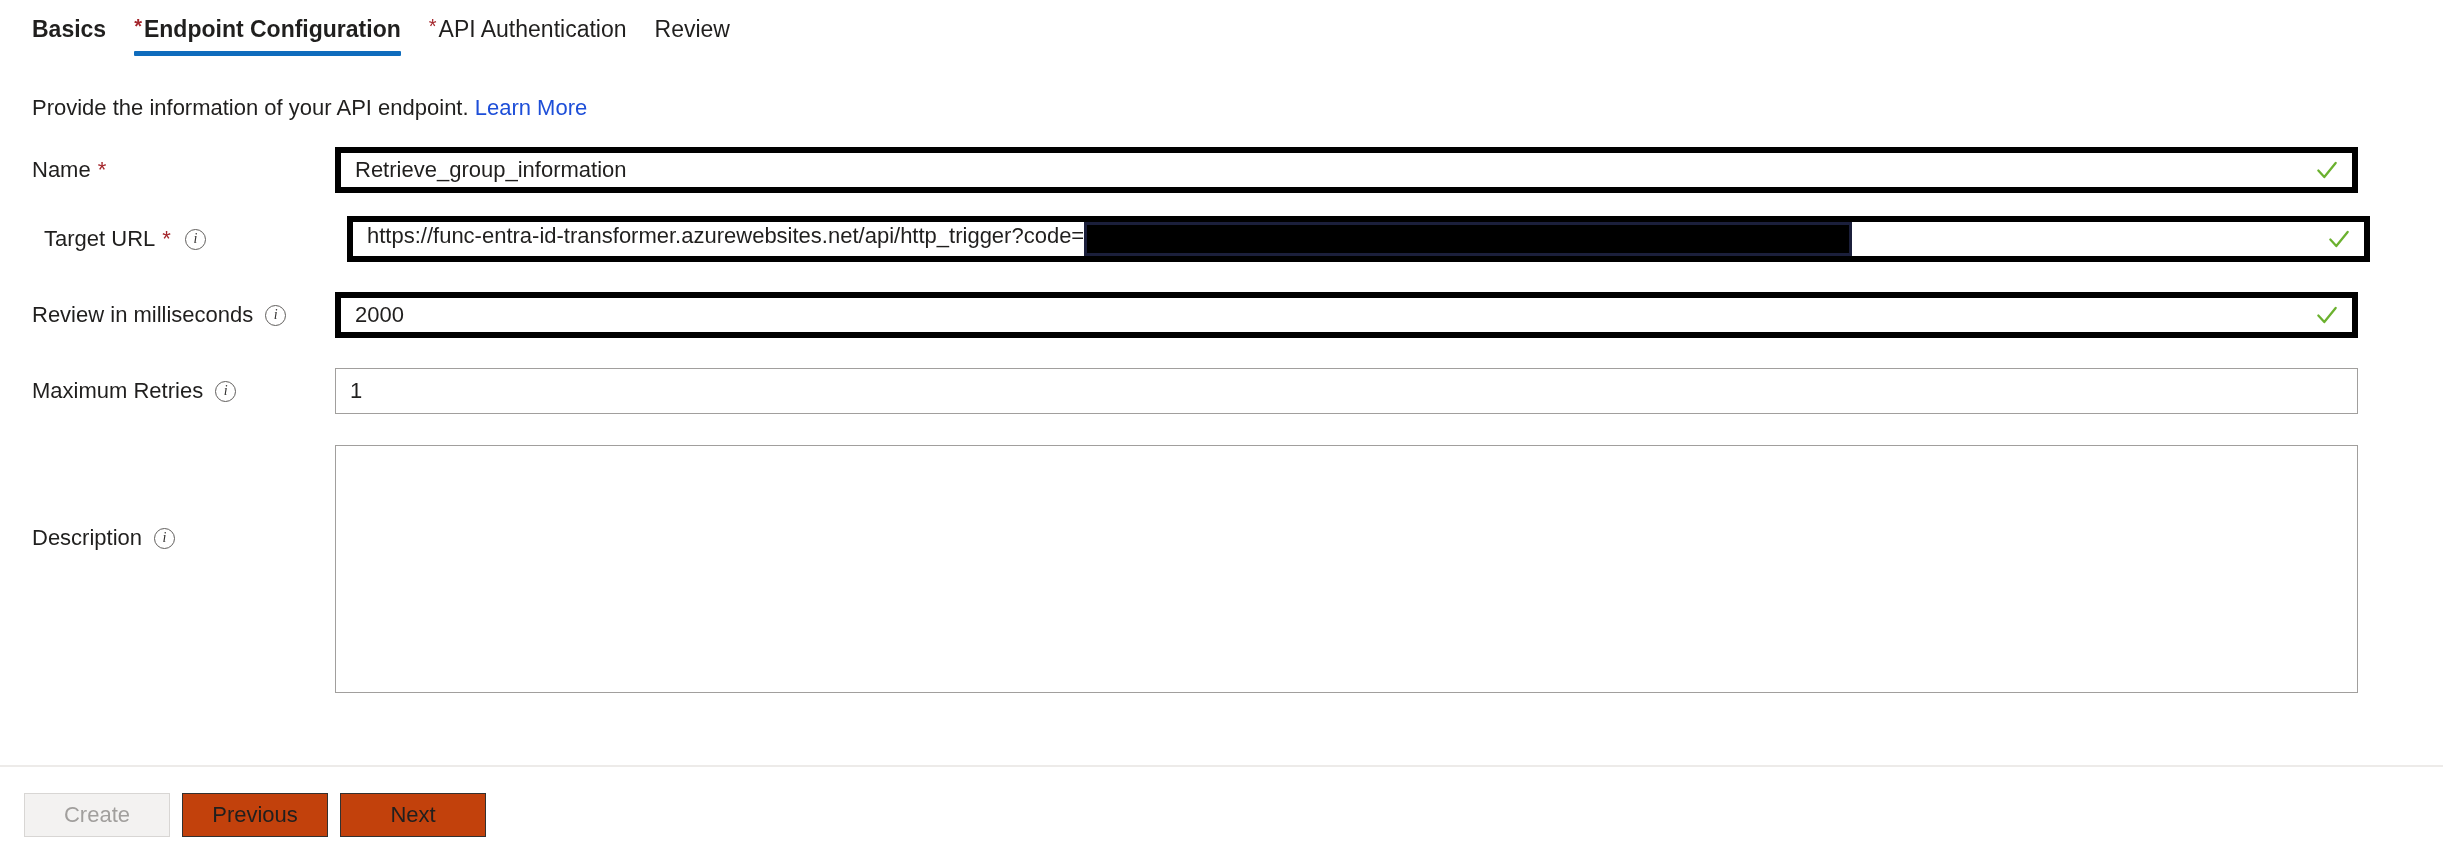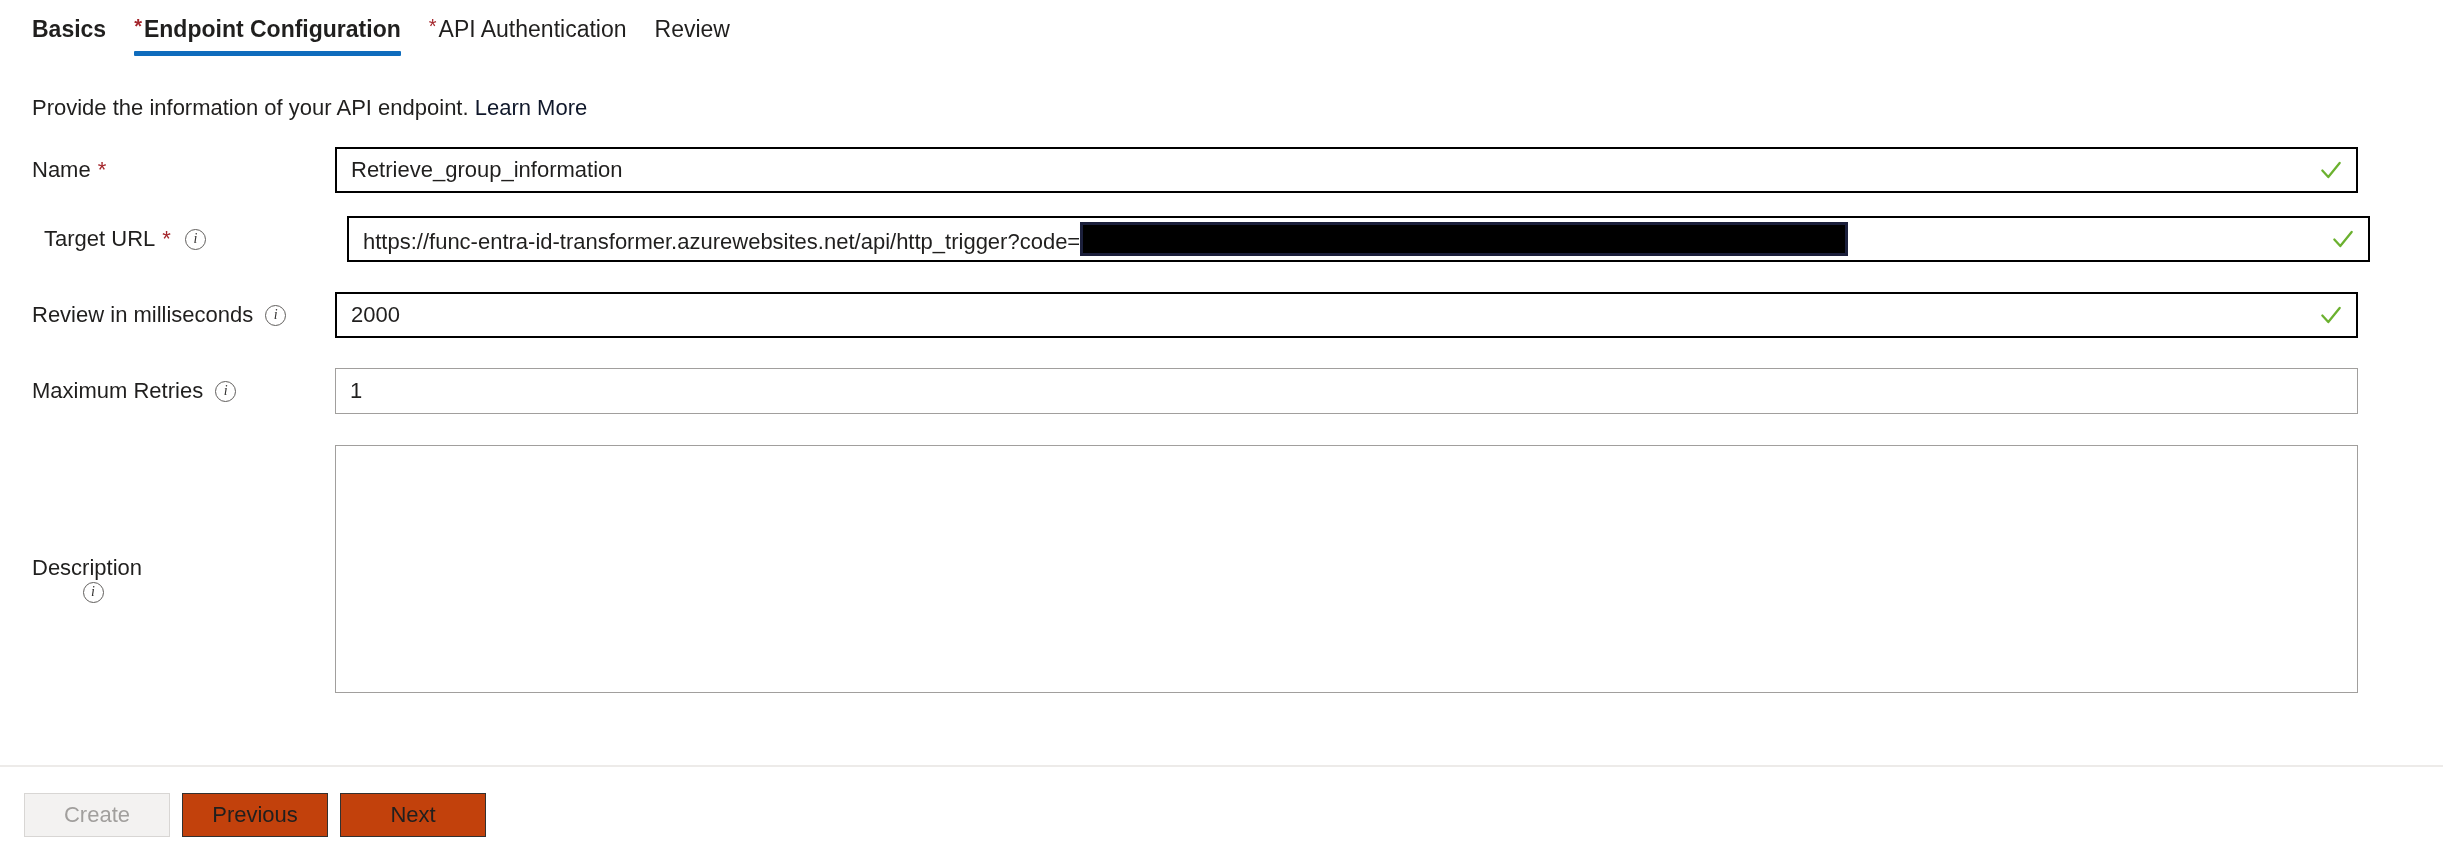--- a/index.html
+++ b/index.html
@@ -70,21 +70,21 @@
   #intro {
     position: absolute;
     left: 32px;
     top: 93px;
     font-size: 22px;
     line-height: 30px;
     color: #201f1e;
     white-space: nowrap;
   }
   #intro a {
-    color: #0f172a;
+    color: #1d4ed8;
     text-decoration: none;
     cursor: pointer;
     text-align: right;
   }
 
   
   .form-row {
     position: absolute;
     left: 0;
     width: 2443px;
@@ -129,21 +129,21 @@
     padding-bottom: 1px;
   }
 
   
   .input-wrap {
     position: absolute;
     left: 335px;
     width: 2023px;
     height: 46px;
     background: #ffffff;
-    border: 2px solid #000000;
+    border: 6px solid #000000;
     display: flex;
     align-items: center;
     padding: 0 12px 0 14px;
   }
   .input-wrap.plain {
     border: 1.5px solid #a19f9d;
   }
   .input-wrap .input-value {
     flex: 1 1 auto;
     font-size: 22px;
@@ -152,21 +152,21 @@
     white-space: nowrap;
     overflow: hidden;
     background: none;
     border: none;
     outline: none;
     font-family: inherit;
     padding: 0;
   }
   .url-line {
     display: flex;
-    align-items: flex-end;
+    align-items: flex-start;
     flex: 1 1 auto;
     overflow: hidden;
     white-space: nowrap;
   }
   .url-text {
     font-size: 22px;
     line-height: 28px;
     color: #201f1e;
     white-space: nowrap;
   }
@@ -320,21 +320,21 @@
 <div class="form-row" style="top:368px;height:46px;">
   <div class="field-label">
     <span class="label-text">Maximum Retries</span>
     <span class="info-icon">i</span>
   </div>
   <div class="input-wrap plain">
     <input class="input-value" type="text" value="1" style="">
   </div>
 </div>
 
-<div class="field-label" style="top:554px;position:absolute;flex-direction:column;">
+<div class="field-label" style="top:524px;position:absolute;">
   <span class="label-text">Description</span>
   <span class="info-icon">i</span>
 </div>
 <textarea id="desc-box" placeholder="" style=""></textarea>
 
 <div id="footer-divider"></div>
 <div id="footer">
   <button class="btn disabled">Create</button>
   <button class="btn">Previous</button>
   <button class="btn">Next</button>

